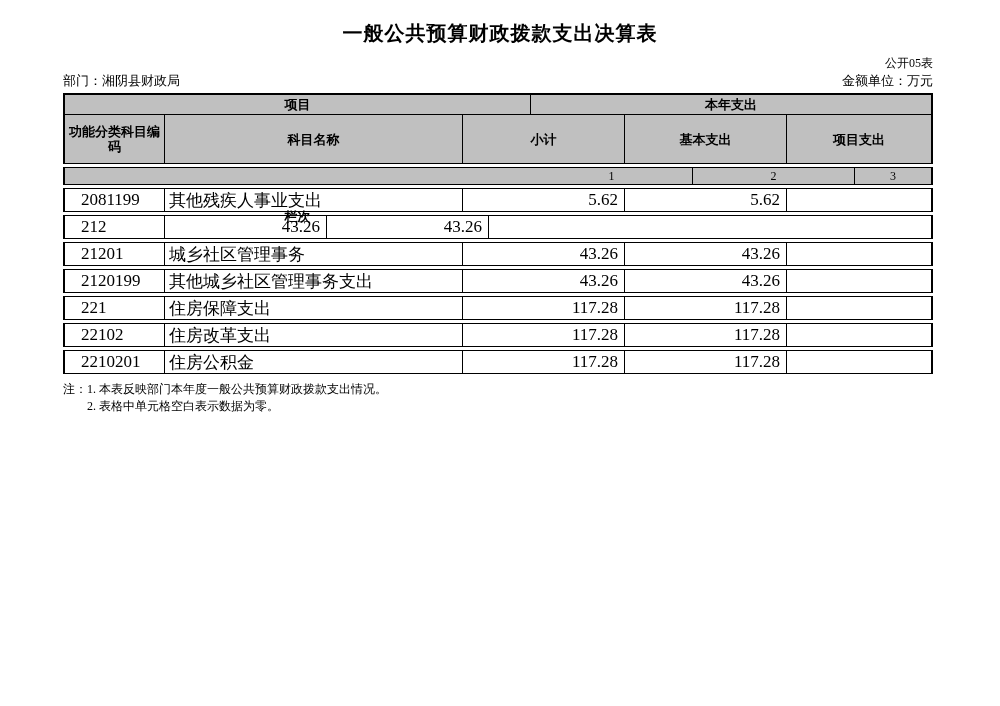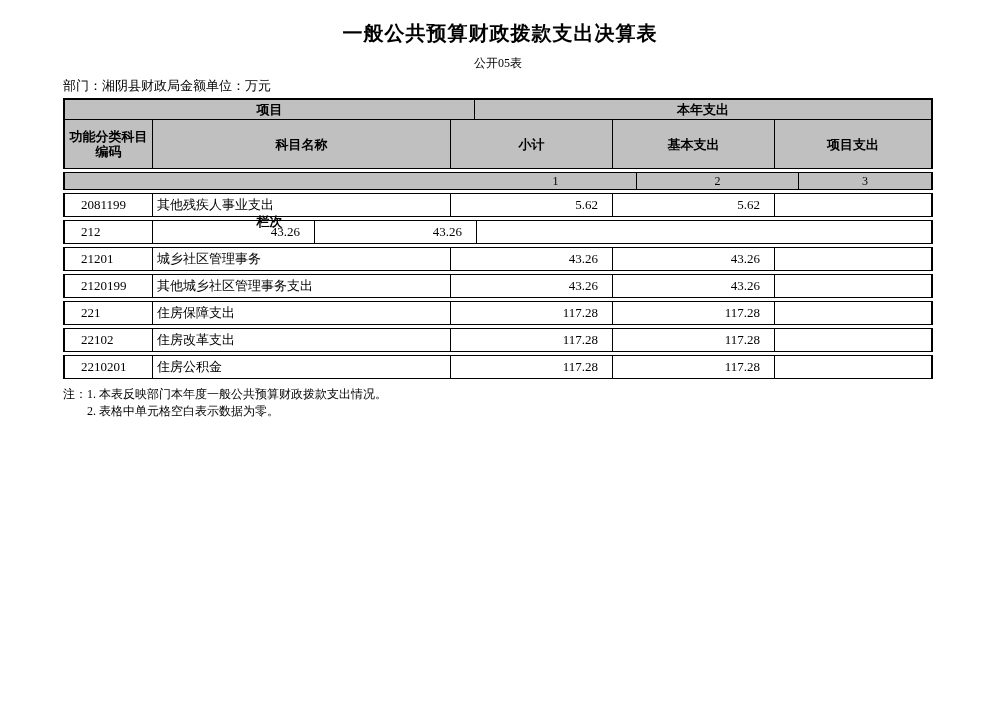--- a/index.html
+++ b/index.html
@@ -15,29 +15,29 @@
     margin-top:20px;
     text-align:center;
     font-size:20px;
     font-weight:bold;
     letter-spacing:1px;
   }
 
   .content { width:870px; margin-left:63px; }
 
   .doc-label {
-    text-align:center;
+    text-align:right;
     font-size:12px;
     margin-top:8px;
   }
 
   .meta-row {
     display:flex;
+    justify-content:space-between;
     font-size:13px;
-    margin-top:5px;
     margin-bottom:3px;
   }
 
   .thead-block {
     border:1px solid #000;
     border-top-width:2px;
     border-left-width:2px;
     border-right-width:2px;
   }
   .row { display:flex; }
@@ -45,22 +45,22 @@
   .row-b { height:48px; background:#c0c0c0; }
 
   .hc {
     display:flex; align-items:center; justify-content:center;
     text-align:center;
     font-size:13px; font-weight:bold;
     line-height:15px;
   }
   .bdr { border-right:1px solid #000; }
 
-  .w-group-left { width:410px; }
-  .w-code { width:88px;font-family:Liberation Serif, serif; }
+  .w-group-left { width:466px; }
+  .w-code { width:100px;font-family:Liberation Serif, serif; }
   .w-name { width:298px; }
   .w-num  { width:162px; }
   .w-last { flex:1; }
 
   .rank-row {
     height:18px;
     margin-top:3px;
     border:1px solid #000;
     border-left-width:2px;
     border-right-width:2px;
@@ -72,28 +72,28 @@
   .rank-row .rc { display:flex; align-items:center; justify-content:center; font-weight:normal; font-size:12px; }
 
   .data-row {
     height:24px;
     margin-top:3px;
     border:1px solid #000;
     border-left-width:2px;
     border-right-width:2px;
     background:#fff;
     display:flex;
-    font-size:13px;
+    font-size:17px;
   }
   .data-row:last-of-type { border-bottom-width:2px; }
 
   .cell { display:flex; align-items:center; overflow:hidden; white-space:nowrap; }
   .cell-code { padding-left:16px; }
   .cell-name { padding-left:4px; }
-  .cell-num  { justify-content:flex-end; padding-right:14px;text-align:center; }
+  .cell-num  { justify-content:flex-end; padding-right:6px;text-align:center; }
 
   .notes { margin-top:7px; font-size:12px; line-height:17px; }
   .note-2 { padding-left:24px; }
 </style>
 </head>
 <body>
 
 <div class="page">
 
   <div class="title">一般公共预算财政拨款支出决算表</div>

